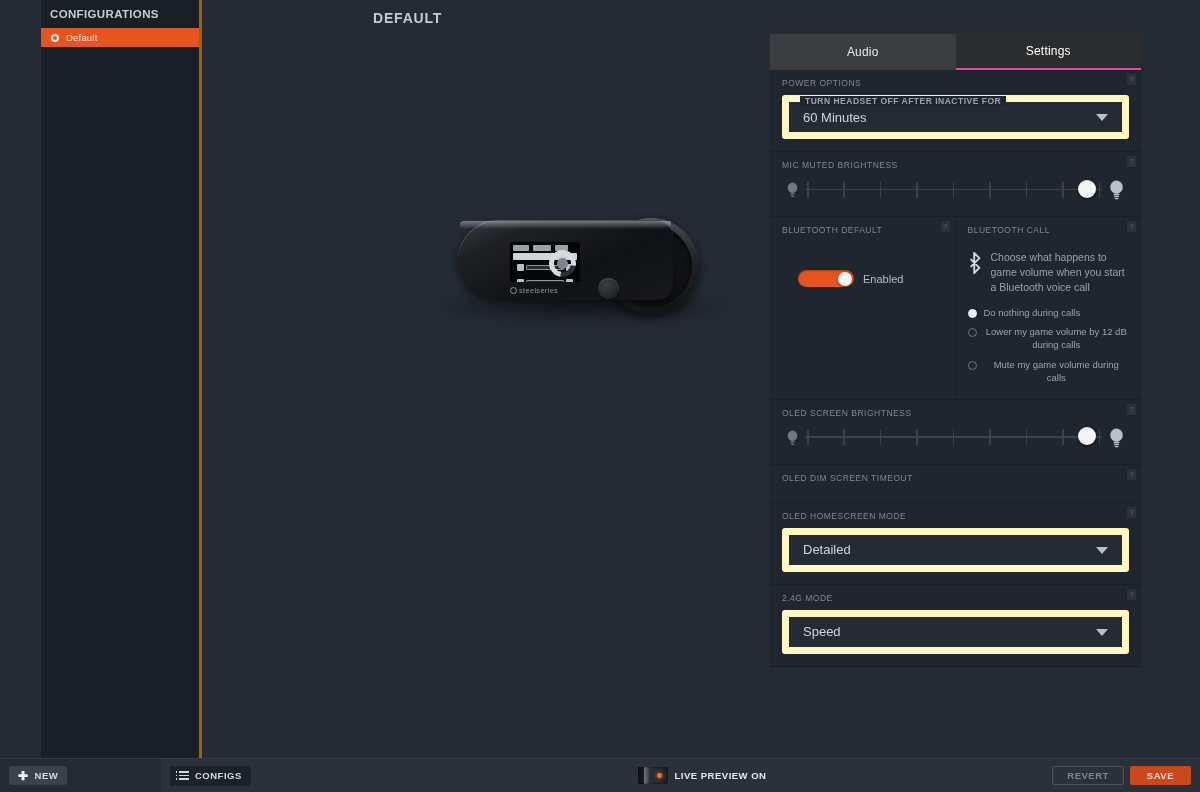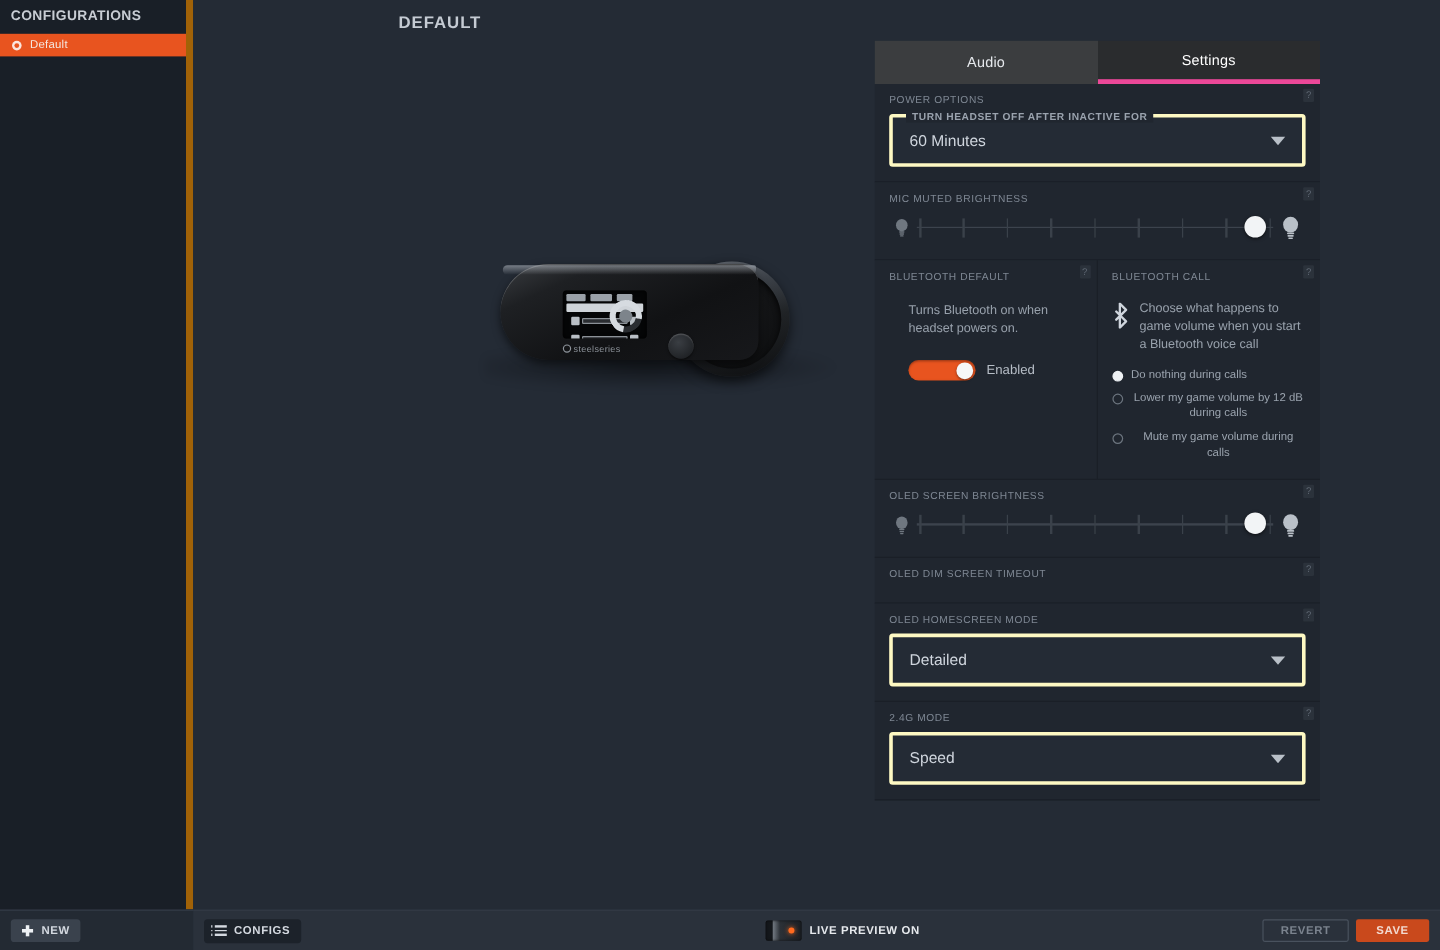--- a/index.html
+++ b/index.html
@@ -10,21 +10,22 @@
     overflow: hidden;
     -webkit-font-smoothing: antialiased;
   }
   .app { position: relative; width: 1200px; height: 792px; display: flex; flex-direction: column; }
   .body-row { display: flex; flex: 1; min-height: 0; }
 
   
   .sidebar {
     width: 161px; background: #191f27;
     display: flex; flex-direction: column;
-    border-right: 6px solid #a16207;
+    border-right: 3px solid #a16207;
+    margin-left: 41px;
   }
   .sidebar-header {
     height: 28px; display: flex; align-items: center;
     padding: 0 9px; color: #c8cdd4;
     font-size: 11.5px; font-weight: bold; letter-spacing: .35px;
   }
   .sidebar-list { flex: 1; overflow: hidden; }
   .config-item {
     height: 19px; display: flex; align-items: center; gap: 7px;
     padding: 0 10px; font-size: 9.5px; color: #f4e6df; letter-spacing: .2px;
@@ -117,37 +118,37 @@
     box-shadow: inset 0 2px 5px rgba(0,0,0,.85);
   }
 
   
   .panel { position: absolute; left: 568px; top: 34px; width: 371px; }
   .tabs { display: flex; height: 36px; }
   .tab {
     flex: 1; display: flex; align-items: center; justify-content: center;
     font-size: 12px; color: #e6e9ed; background: #3b3d3f; letter-spacing: .2px;
   }
-  .tab.active { background: #2a2c2e; border-bottom: 4px solid #ec4899; color: #fff; }
+  .tab.active { background: #2a2c2e; border-bottom: 2px solid #ec4899; color: #fff; }
 
   .section { background: #20262f; border-bottom: 1px solid #1a1f27; position: relative; padding: 8px 12px 12px; }
   .section.split { display: flex; padding: 0; }
   .sec-title {
     font-size: 8.5px; letter-spacing: .5px; color: #7e8793;
     text-transform: uppercase; margin-bottom: 7px;
   }
   .help {
     position: absolute; right: 5px; top: 4px; width: 9px; height: 11px;
     font-size: 8px; color: #5d6672; display: flex; align-items: center; justify-content: center;
     background: #2b323b; border-radius: 1px;
   }
 
   
   .field {
-    position: relative; border: 3px solid #fef9c3; border-radius: 3px;
+    position: relative; border: 7px solid #fef9c3; border-radius: 3px;
     height: 44px; display: flex; align-items: center; padding: 0 14px;
     background: #242b35;
   }
   .field-legend {
     position: absolute; top: -6px; left: 11px; background: #20262f;
     padding: 0 5px; font-size: 8.5px; letter-spacing: .5px; color: #9aa3ae;
     font-weight: bold;
   }
   .field-value { font-size: 13px; color: #cfd5dd; }
   .caret {
@@ -352,21 +353,20 @@
               <rect x="6.9" y="19.9" width="4.2" height="1.4" rx=".7" fill="#b9c0c8"></rect>
             </svg>
           </div>
         </div>
 
         <div class="section split">
           <div class="bt-col left">
             <div class="help">?</div>
             <div class="sec-title">BLUETOOTH DEFAULT</div>
             <div class="bt-left-inner">
-              <div class="bt-desc">Turns Bluetooth on when headset powers on.</div>
               <div class="toggle-row">
                 <div class="toggle">
                   <span class="thumb"></span>
                 </div>
                 <span class="toggle-label">Enabled</span>
               </div>
             </div>
           </div>
 
           <div class="bt-col">

